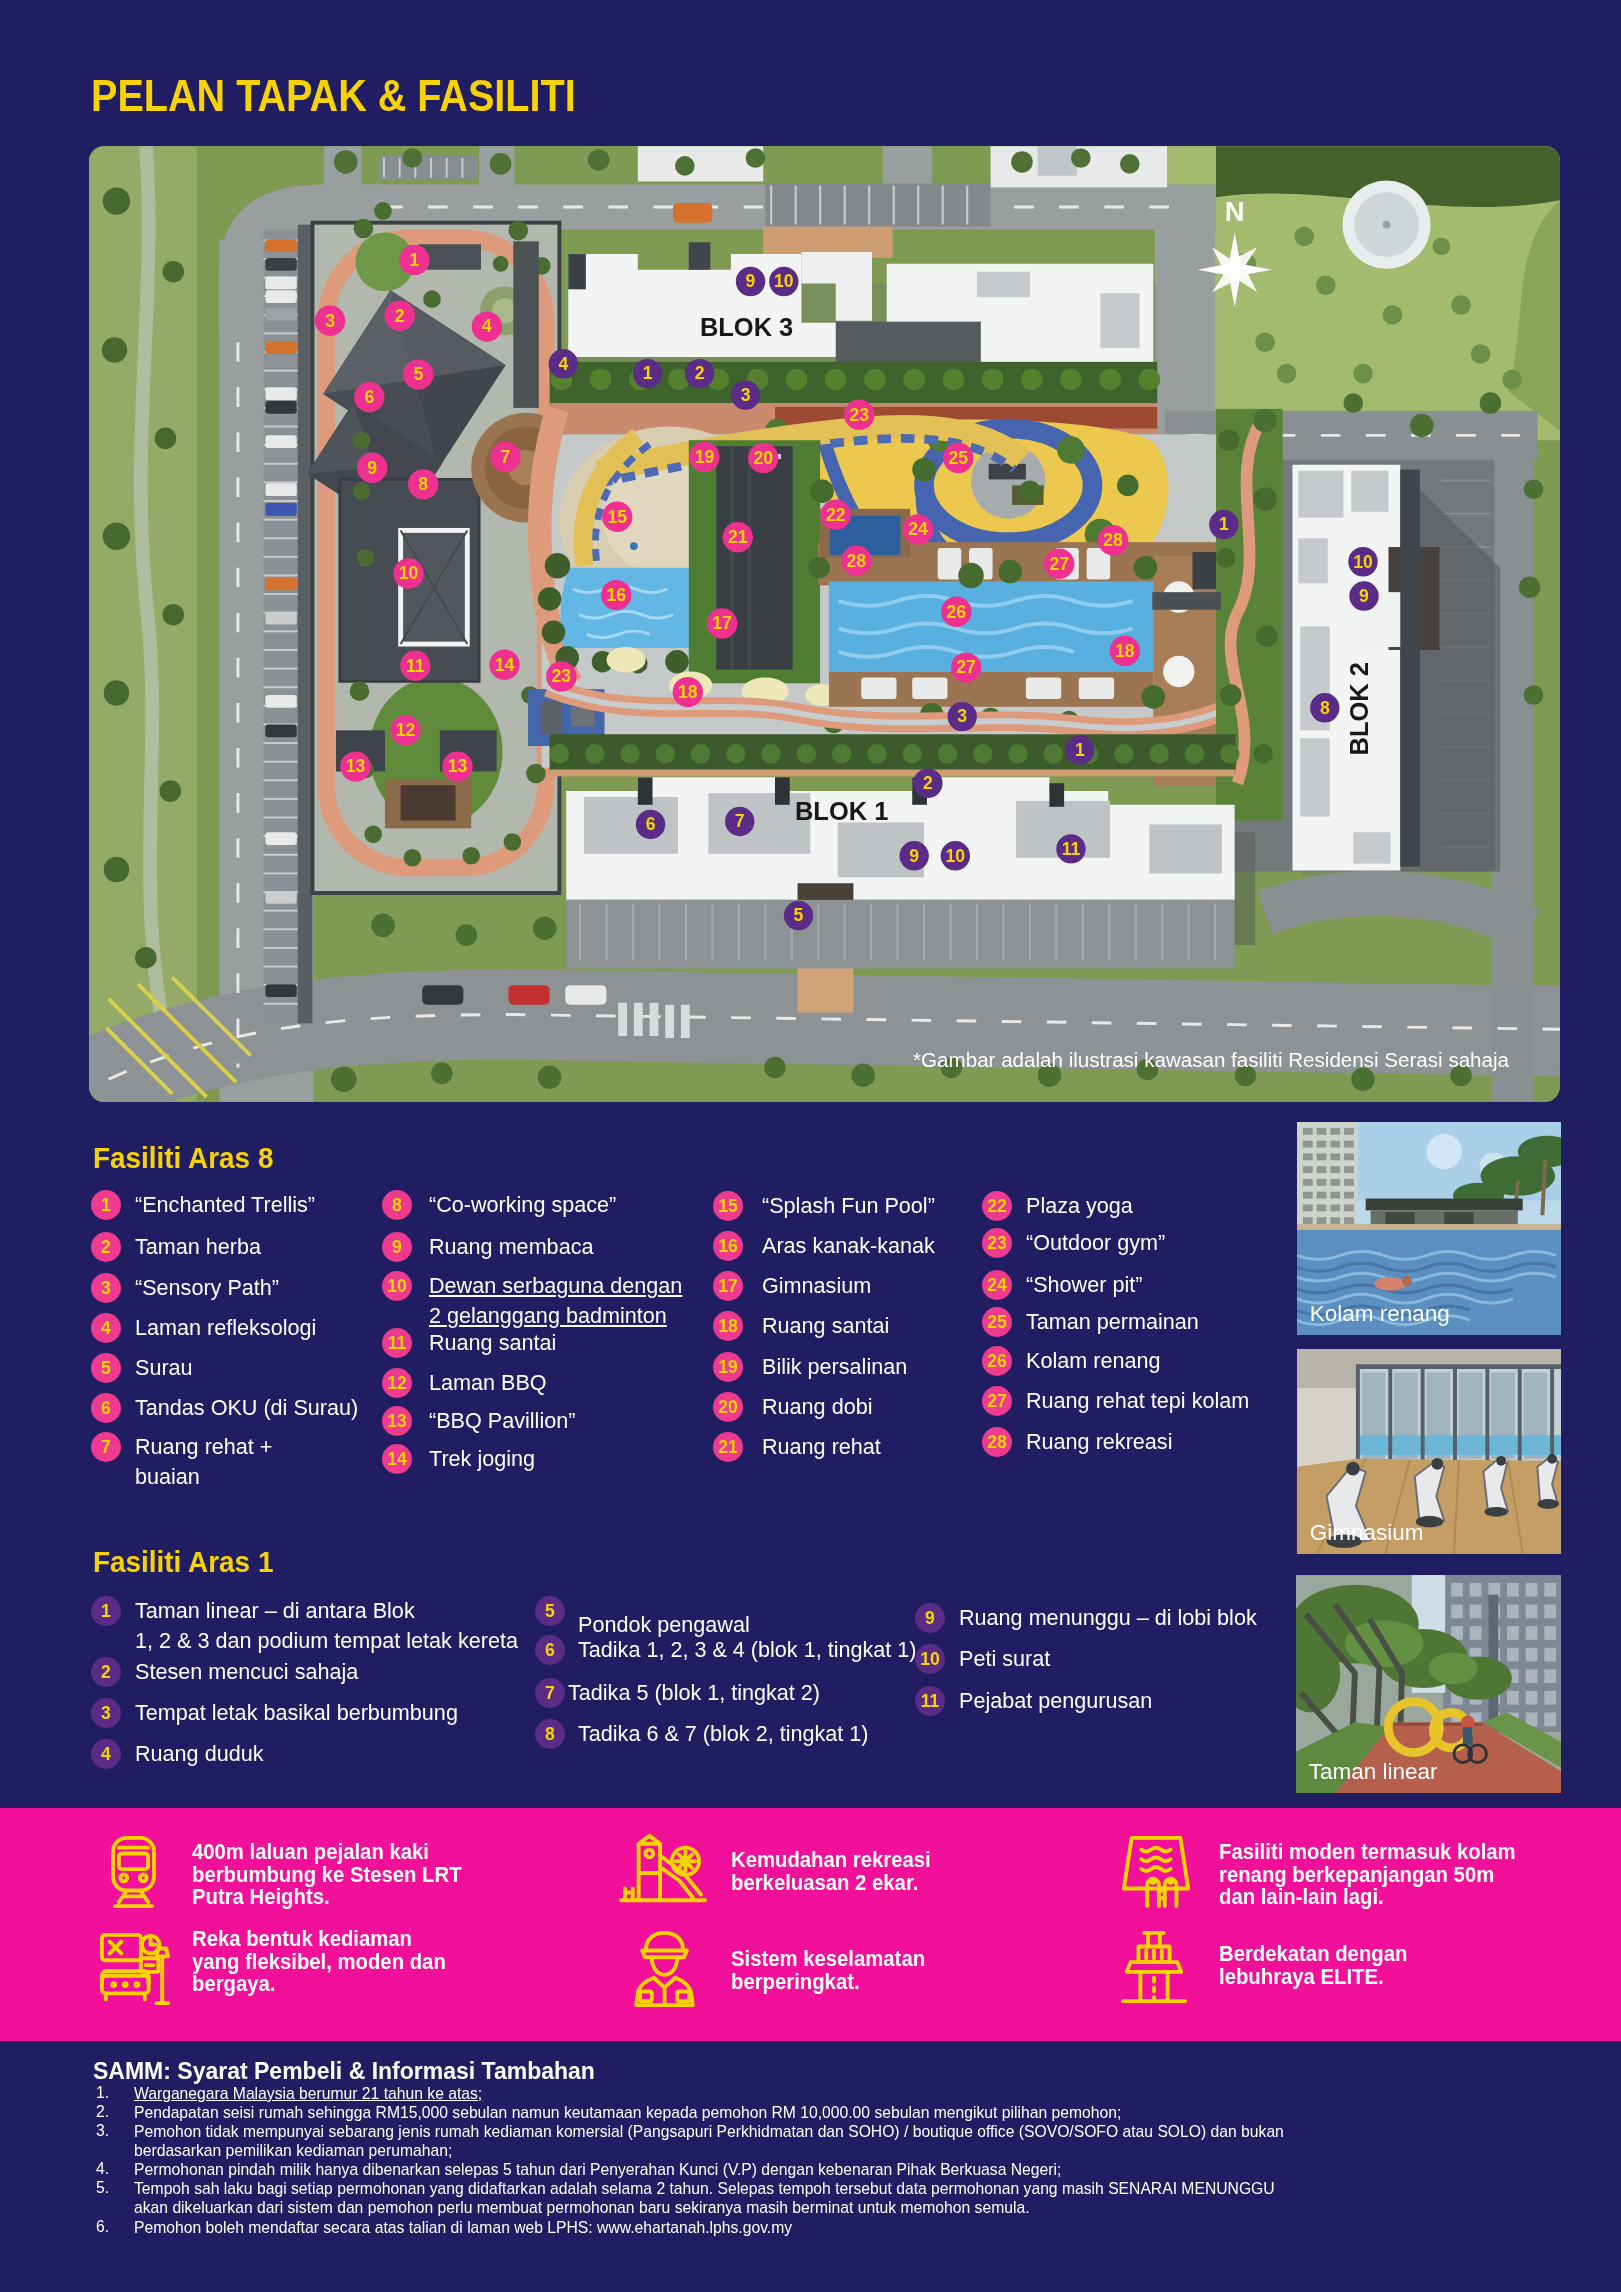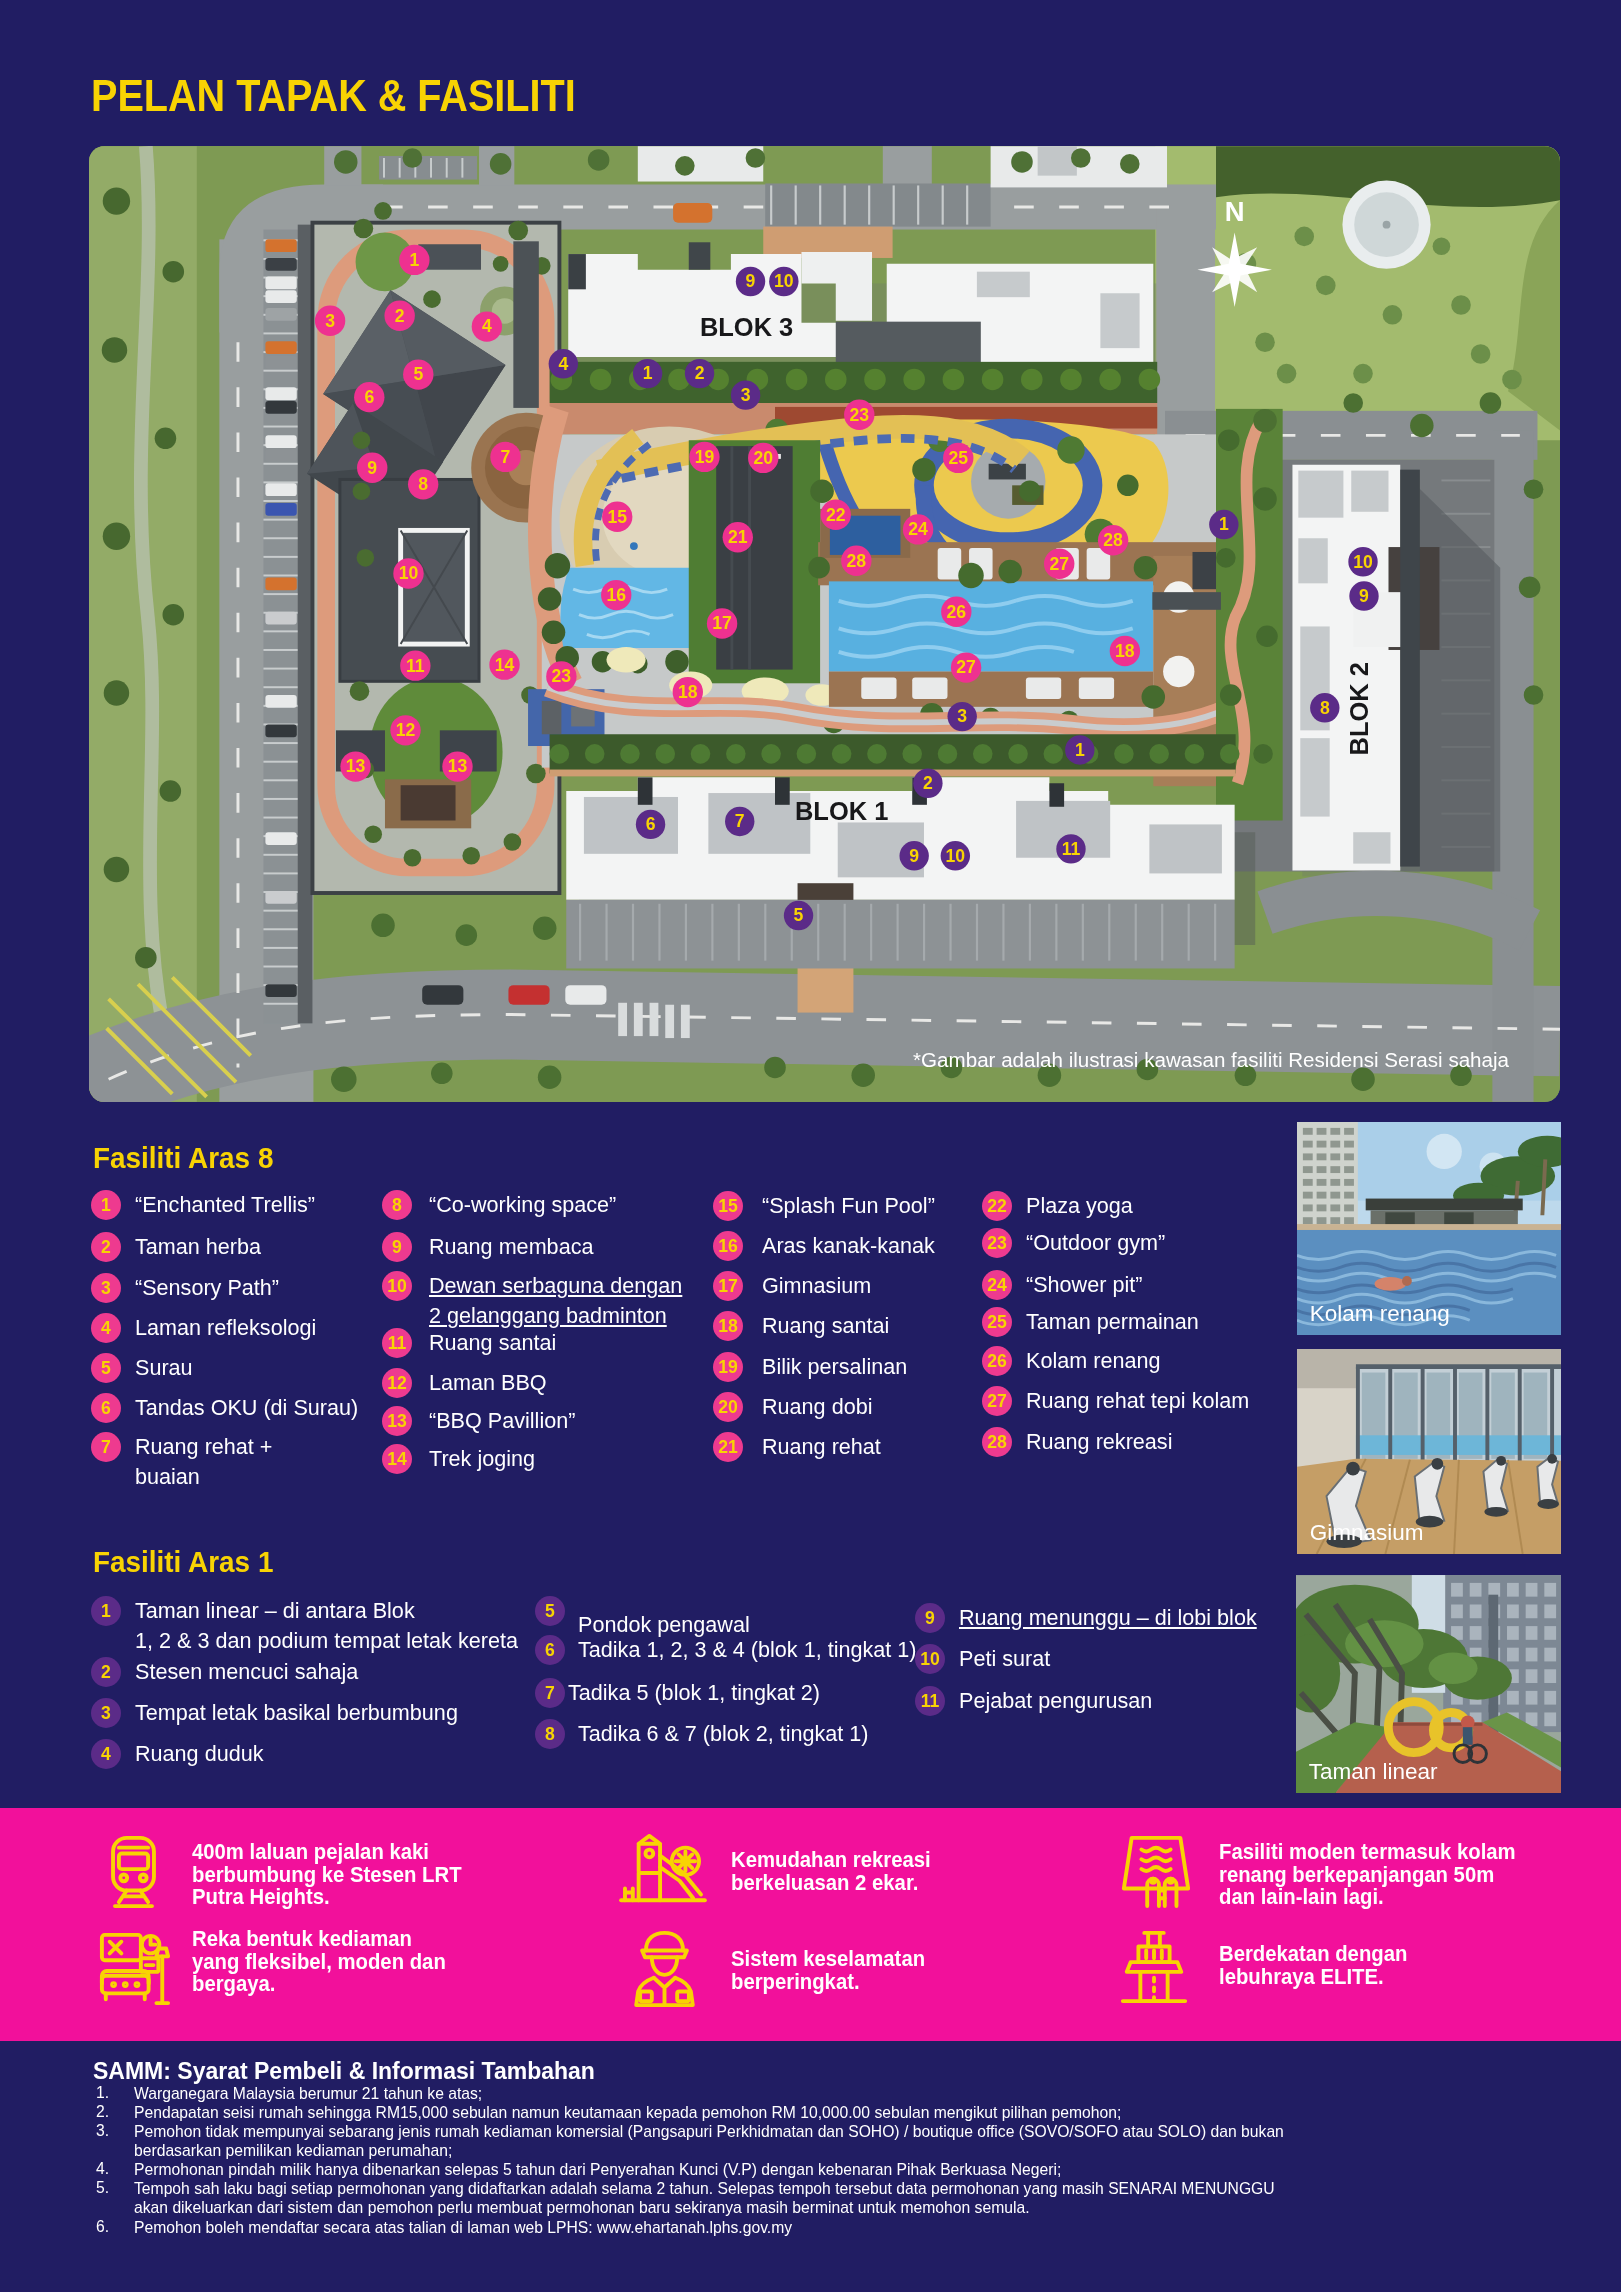--- a/index.html
+++ b/index.html
@@ -1002,21 +1002,21 @@
 <div class="badge purple" style="left:535px;top:1635px;">6</div>
 <div class="item" style="left:578px;top:1635px;">Tadika 1, 2, 3 &amp; 4 (blok 1, tingkat 1)</div>
 
 <div class="badge purple" style="left:535px;top:1678px;">7</div>
 <div class="item" style="left:568px;top:1678px;">Tadika 5 (blok 1, tingkat 2)</div>
 
 <div class="badge purple" style="left:535px;top:1719px;">8</div>
 <div class="item" style="left:578px;top:1719px;">Tadika 6 &amp; 7 (blok 2, tingkat 1)</div>
 
 <div class="badge purple" style="left:915px;top:1603px;">9</div>
-<div class="item" style="left:959px;top:1603px;text-decoration:underline;">Ruang menunggu – di lobi blok</div>
+<div class="item" style="left:959px;top:1603px;">Ruang menunggu – di lobi blok</div>
 
 <div class="badge purple" style="left:915px;top:1644px;">10</div>
 <div class="item" style="left:959px;top:1644px;">Peti surat</div>
 
 <div class="badge purple" style="left:915px;top:1686px;">11</div>
 <div class="item" style="left:959px;top:1686px;">Pejabat pengurusan</div>
 
 <div class="photo" style="left:1297px;top:1122px;height:213px;"><svg width="264" height="213" viewBox="0 0 269 217">
 
 <rect width="269" height="217" fill="#bdd9ec"></rect>
@@ -1314,21 +1314,21 @@
 
 <div class="bandtext" style="left:731px;top:1948px;">Sistem keselamatan<br>berperingkat.</div>
 
 <div class="bandtext" style="left:1219px;top:1841px;">Fasiliti moden termasuk kolam<br>renang berkepanjangan 50m<br>dan lain-lain lagi.</div>
 
 <div class="bandtext" style="left:1219px;top:1943px;">Berdekatan dengan<br>lebuhraya ELITE.</div>
 
 <div class="abs" style="left:93px;top:2058px;color:#fff;font-size:23px;font-weight:bold;">SAMM: Syarat Pembeli &amp; Informasi Tambahan</div>
 
 <div class="finenum" style="left:96px;top:2084px;">1.</div>
-<div class="fine" style="left:134px;top:2084px;">Warganegara Malaysia berumur 21 tahun ke atas;</div>
+<div class="fine" style="left:134px;top:2084px;text-decoration:underline;">Warganegara Malaysia berumur 21 tahun ke atas;</div>
 <div class="finenum" style="left:96px;top:2103px;">2.</div>
 <div class="fine" style="left:134px;top:2103px;">Pendapatan seisi rumah sehingga RM15,000 sebulan namun keutamaan kepada pemohon RM 10,000.00 sebulan mengikut pilihan pemohon;</div>
 <div class="finenum" style="left:96px;top:2122px;">3.</div>
 <div class="fine" style="left:134px;top:2122px;">Pemohon tidak mempunyai sebarang jenis rumah kediaman komersial (Pangsapuri Perkhidmatan dan SOHO) / boutique office (SOVO/SOFO atau SOLO) dan bukan<br>berdasarkan pemilikan kediaman perumahan;</div>
 <div class="finenum" style="left:96px;top:2160px;">4.</div>
 <div class="fine" style="left:134px;top:2160px;">Permohonan pindah milik hanya dibenarkan selepas 5 tahun dari Penyerahan Kunci (V.P) dengan kebenaran Pihak Berkuasa Negeri;</div>
 <div class="finenum" style="left:96px;top:2179px;">5.</div>
 <div class="fine" style="left:134px;top:2179px;">Tempoh sah laku bagi setiap permohonan yang didaftarkan adalah selama 2 tahun. Selepas tempoh tersebut data permohonan yang masih SENARAI MENUNGGU<br>akan dikeluarkan dari sistem dan pemohon perlu membuat permohonan baru sekiranya masih berminat untuk memohon semula.</div>
 <div class="finenum" style="left:96px;top:2218px;">6.</div>
 <div class="fine" style="left:134px;top:2218px;">Pemohon boleh mendaftar secara atas talian di laman web LPHS: www.ehartanah.lphs.gov.my</div>

